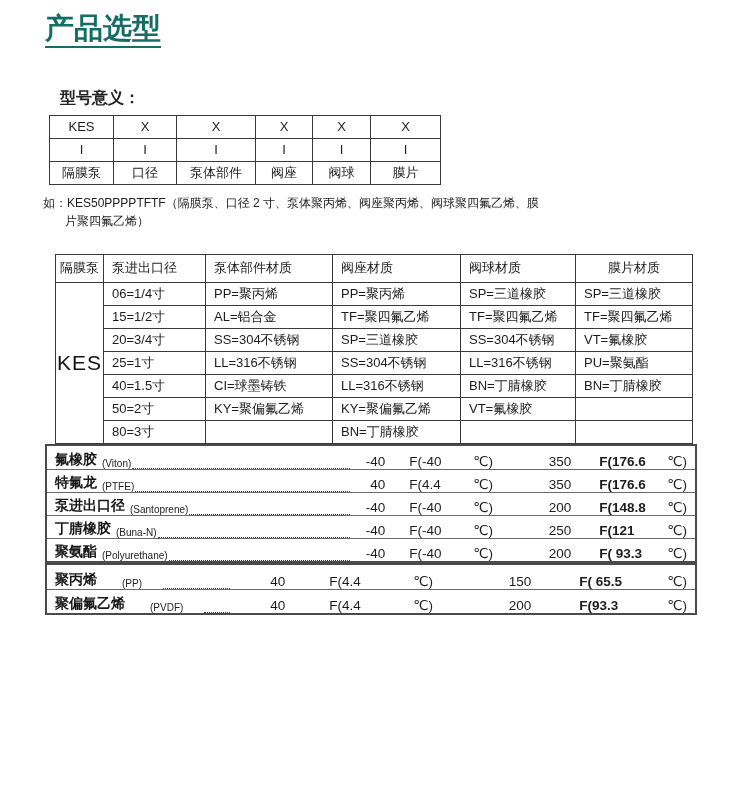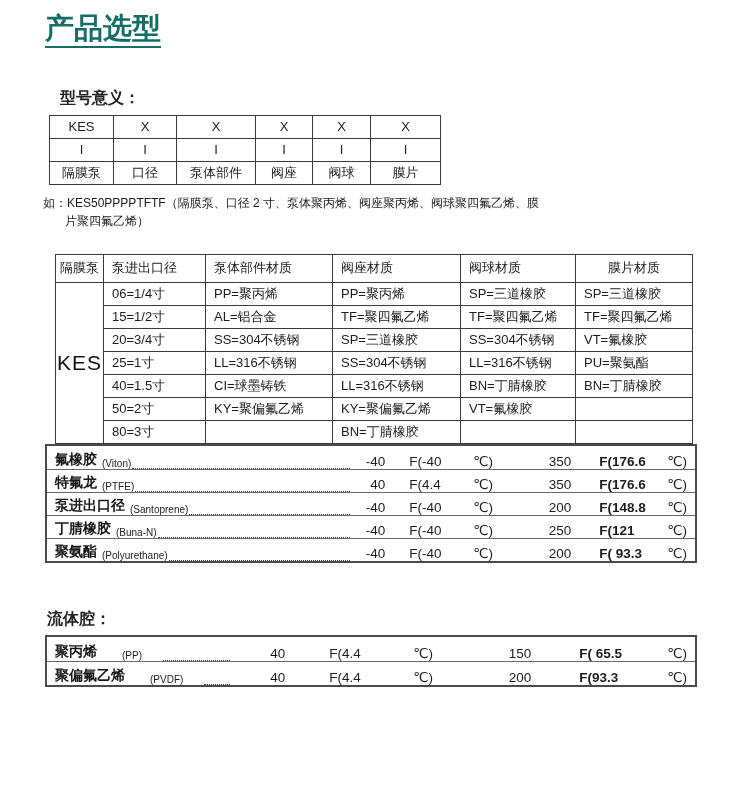--- a/index.html
+++ b/index.html
@@ -251,21 +251,20 @@
       <span class="leader"></span>
       <span class="v-lowf">-40</span>
       <span class="v-lowc">F(-40</span>
       <span class="v-lowu">℃)</span>
       <span class="v-highf">200</span>
       <span class="v-highc">F( 93.3</span>
       <span class="v-highu">℃)</span>
     </div>
   </div>
 
-  <div class="small-label fluid-label">流体腔：</div>
 
   <div class="temp-table fluid-table">
     <div class="temp-row">
       <span class="mat-name">聚丙烯</span>
       <span class="mat-en">(PP)</span>
       <span class="leader"></span>
       <span class="v-lowf">40</span>
       <span class="v-lowc">F(4.4</span>
       <span class="v-lowu">℃)</span>
       <span class="v-highf">150</span>

